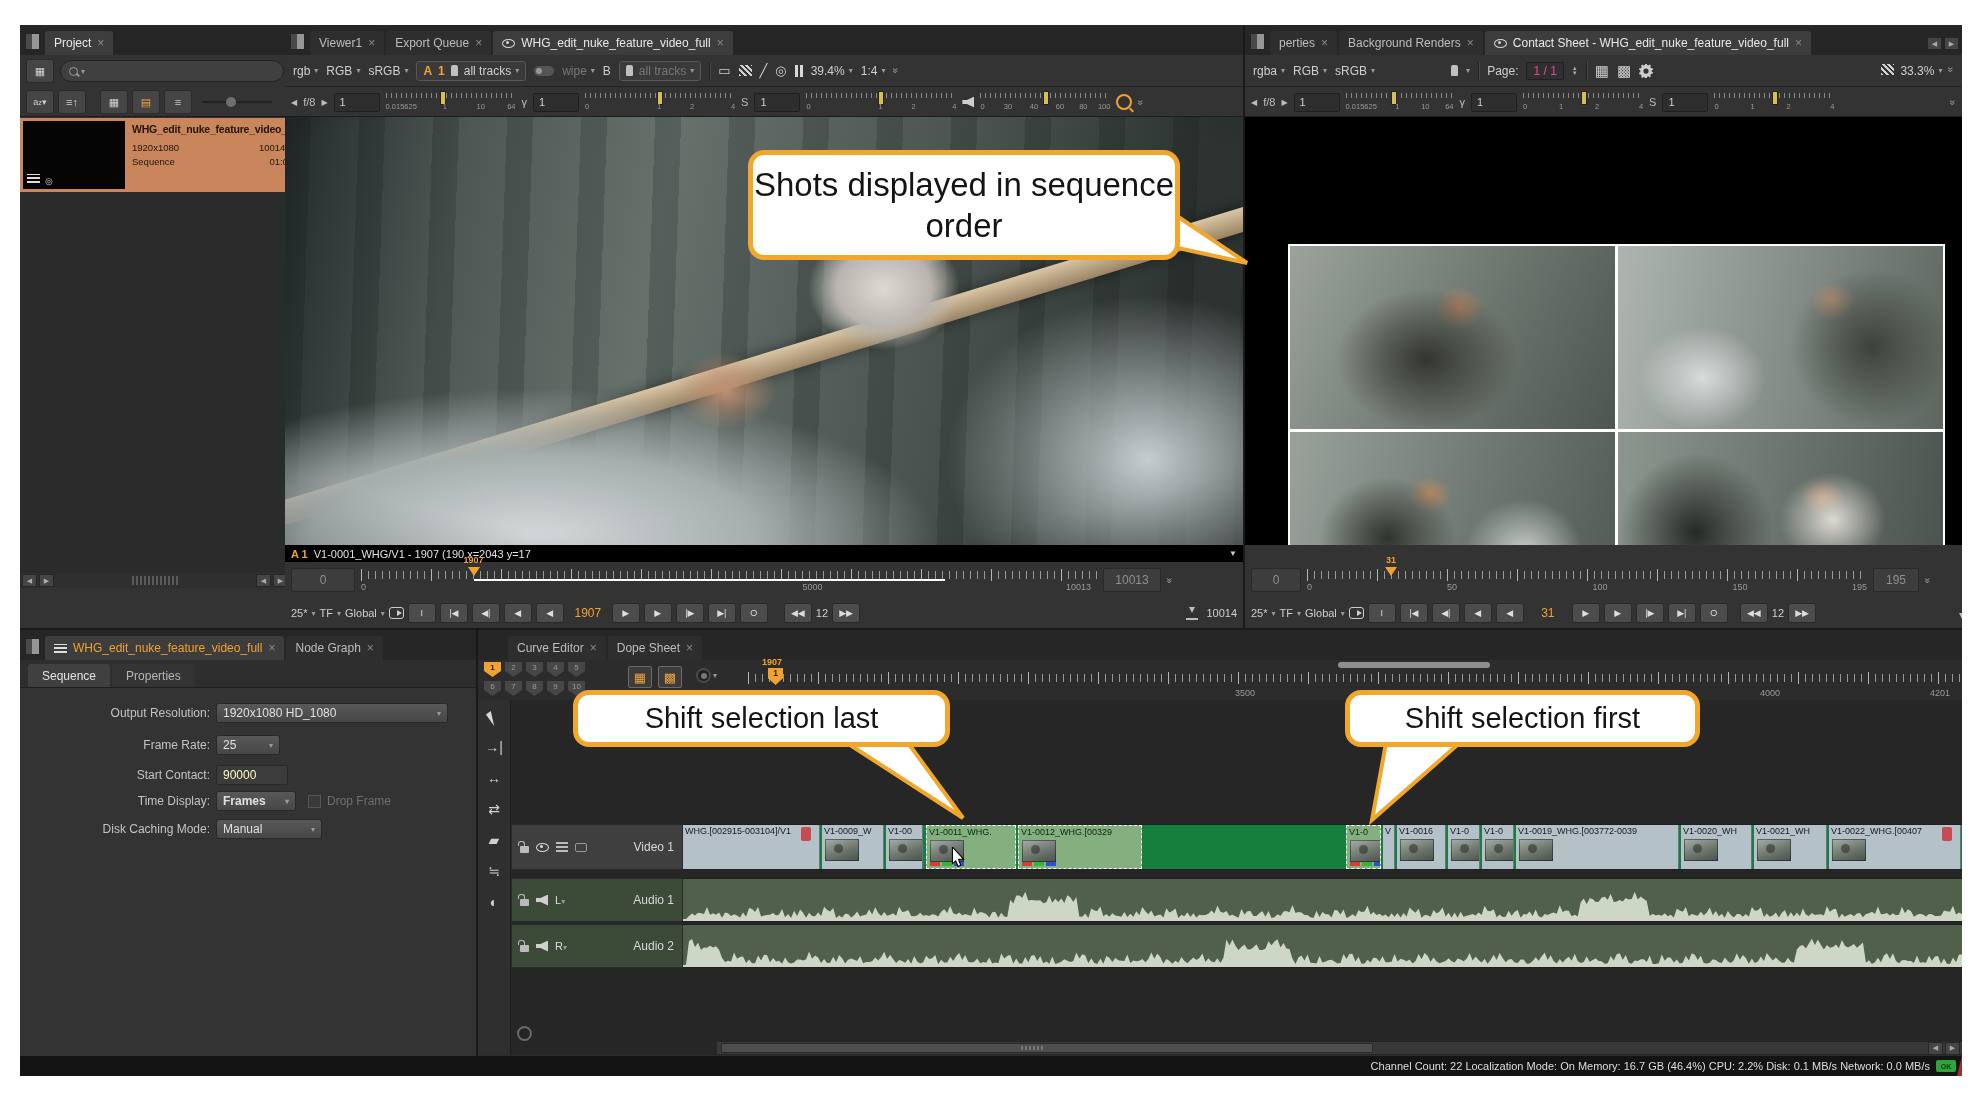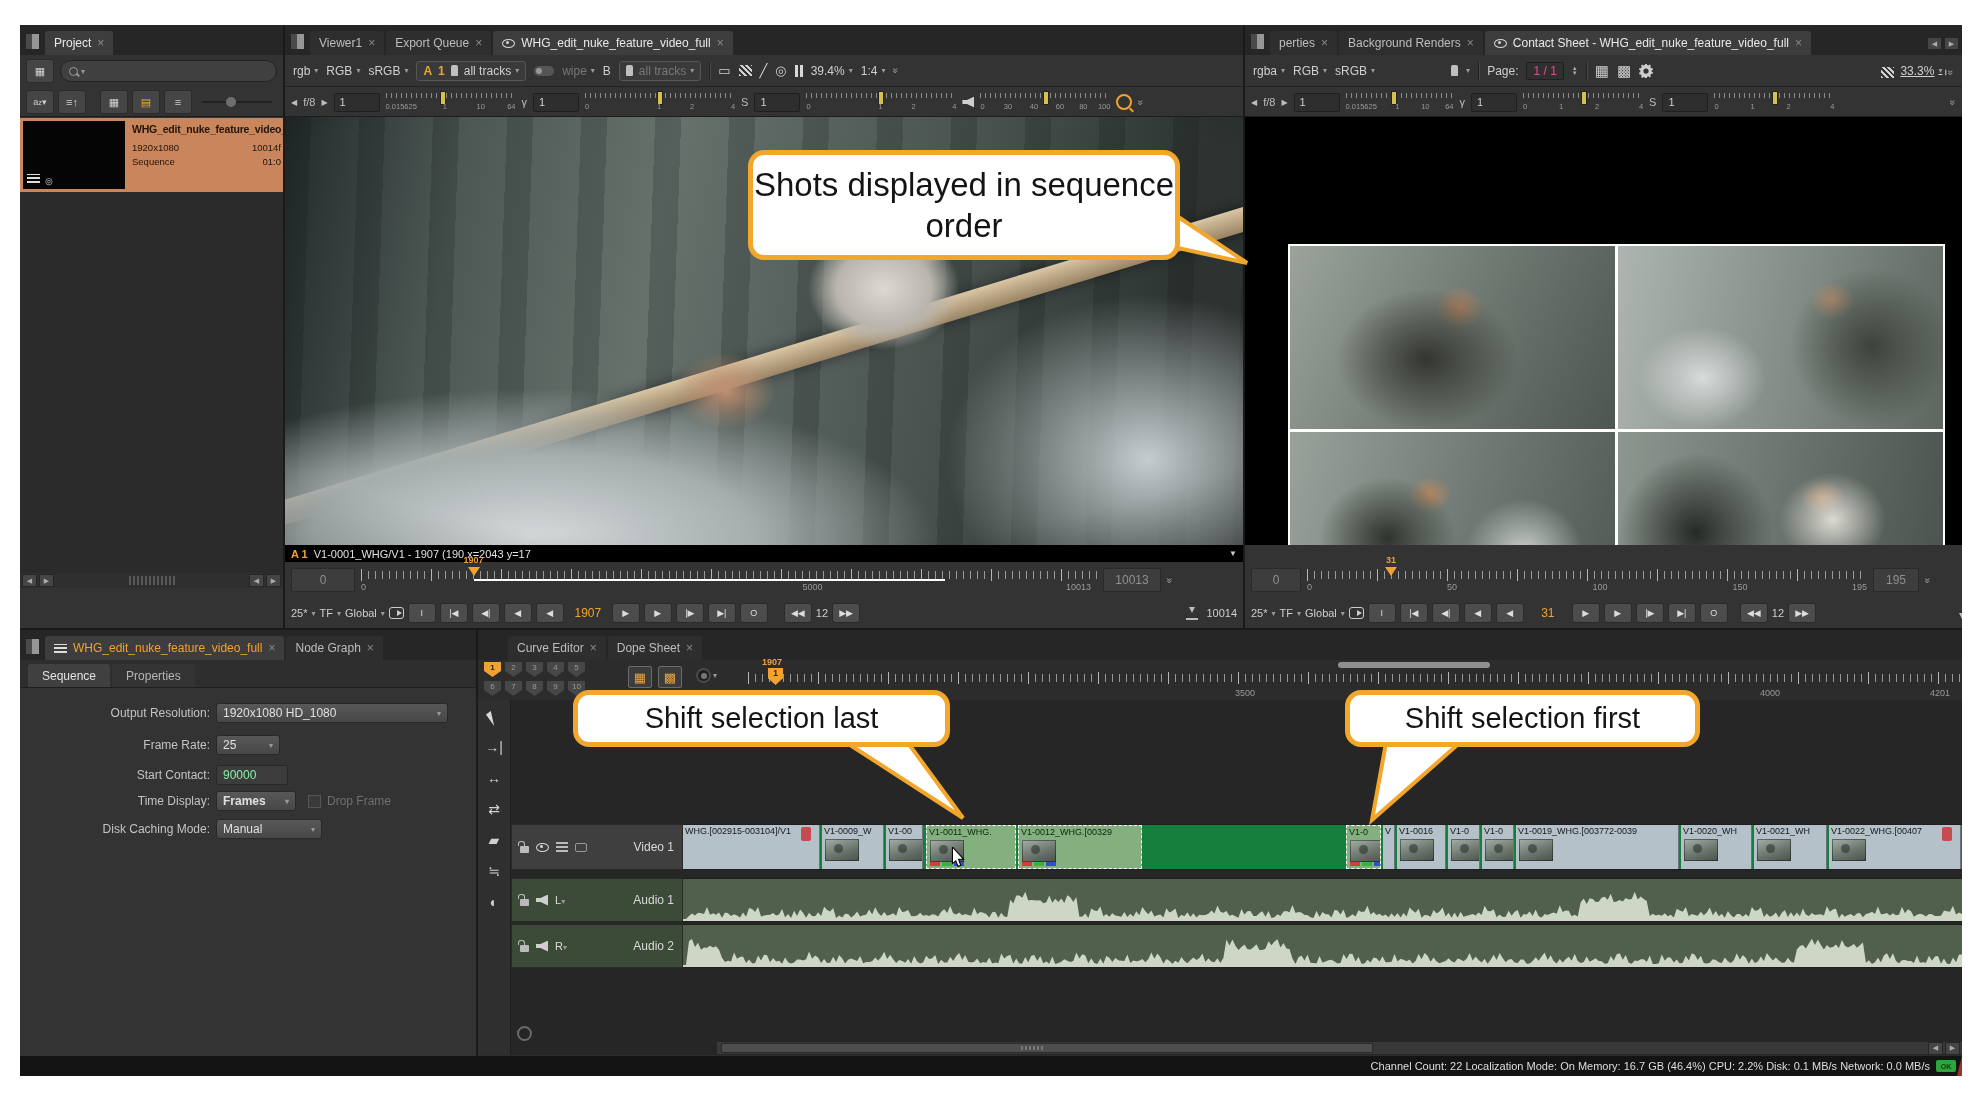--- a/index.html
+++ b/index.html
@@ -1,19 +1,19 @@
 <!DOCTYPE html>
 <html><head>
 <meta charset="utf-8">
 <style>
   html,body{margin:0;padding:0;background:#fff;}
   .stage{position:relative;width:1982px;height:1104px;background:#ffffff;font-family:"Liberation Sans",sans-serif;overflow:hidden;}
   .win{position:absolute;left:20px;top:25px;width:1942px;height:1051px;background:#1a1a1a;}
   .panel{position:absolute;background:#333;overflow:hidden;}
-  .project{left:0;top:0;width:263px;height:603px;}
+  .project{left:0;top:0;width:263px;height:603px;padding-left:7px;}
   .viewer{left:265px;top:0;width:958px;height:603px;}
   .contact{left:1225px;top:0;width:717px;height:603px;}
   .seqpanel{left:0;top:605px;width:456px;height:426px;}
   .tlpanel{left:458px;top:605px;width:1484px;height:426px;background:#2c2c2c;}
   .statusbar{left:0;top:1031px;width:1942px;height:20px;background:#141414;display:flex;align-items:center;justify-content:flex-end;gap:6px;padding-right:6px;box-sizing:border-box;}
 
   
   .tabbar{position:absolute;left:0;top:0;right:0;height:30px;background:#262626;display:flex;align-items:flex-end;gap:2px;padding-left:4px;box-sizing:border-box;}
   .paneicon{width:13px;height:15px;margin:0 4px 6px 2px;background:linear-gradient(90deg,#4a4a4a 0 6px,#969696 6px);flex:none;}
   .tab{height:24px;display:flex;align-items:center;gap:6px;padding:0 9px;background:#2e2e2e;color:#bdbdbd;font-size:12px;border-radius:3px 3px 0 0;white-space:nowrap;}
@@ -104,21 +104,21 @@
   .dots{width:46px;height:9px;background:repeating-linear-gradient(90deg,#5a5a5a 0 2px,transparent 2px 4px);}
 
   
   .subtabs{position:absolute;left:0;top:30px;right:0;height:28px;background:#2e2e2e;display:flex;align-items:flex-end;gap:2px;padding-left:8px;box-sizing:border-box;border-bottom:1px solid #1f1f1f;}
   .subtab{height:23px;padding:0 14px;display:flex;align-items:center;font-size:12px;border-radius:3px 3px 0 0;background:#343434;color:#b5b5b5;}
   .subtab.active{background:#404040;color:#e2e2e2;}
   .seqform{position:absolute;left:0;top:58px;right:0;bottom:0;background:#333;}
   .frow{position:absolute;left:0;right:0;height:22px;display:flex;align-items:center;}
   .flabel{width:196px;text-align:right;font-size:12px;color:#c3c3c3;flex:none;padding-right:6px;box-sizing:border-box;}
   .formdd{height:20px;background:linear-gradient(#585858,#474747);border:1px solid #282828;border-radius:3px;display:flex;align-items:center;justify-content:space-between;padding:0 6px;color:#e0e0e0;font-size:12px;box-sizing:border-box;}
-  .formbox{height:20px;background:#3c3c3c;border:1px solid #282828;border-radius:2px;display:flex;align-items:center;padding:0 6px;color:#86efac;font-size:12px;box-sizing:border-box;}
+  .formbox{height:20px;background:#3c3c3c;border:1px solid #282828;border-radius:2px;display:flex;align-items:center;padding:0 6px;color:#fef9c3;font-size:12px;box-sizing:border-box;}
   .cbox{width:11px;height:11px;background:#3a3a3a;border:1px solid #555;margin-left:12px;}
   .cblab{font-size:12px;color:#6f6f6f;margin-left:6px;}
   .seqico{width:13px;height:9px;background:repeating-linear-gradient(0deg,#ddd 0 2px,transparent 2px 4px);position:relative;}
 
   
   .tl-tools{position:absolute;left:0;top:30px;right:0;height:40px;background:#2c2c2c;}
   .mark{width:17px;height:15px;clip-path:polygon(0 0,100% 0,100% 60%,50% 100%,0 60%);background:#474747;color:#9a9a9a;font-size:8px;display:flex;align-items:flex-start;justify-content:center;padding-top:1px;box-sizing:border-box;}
   .mark.on{background:#f0a330;color:#332200;font-weight:bold;}
   .tlgridbtn{width:22px;height:20px;border:1px solid #6b6b6b;background:#3c3c3c;border-radius:2px;color:#e8a33d;font-size:13px;display:flex;align-items:center;justify-content:center;}
   .i-target{width:15px;height:15px;border-radius:50%;background:#1f1f1f;border:2px solid #4a4a4a;position:relative;box-sizing:border-box;}
@@ -473,21 +473,21 @@
       <span class="spin">
             <span>▲</span>
             <span>▼</span>
           </span>
       <span class="sep"></span>
       <span class="icn" style="font-size:15px;">▦</span>
       <span class="icn" style="font-size:15px;">▩</span>
       <svg class="gearsvg" viewBox="0 0 16 16">
             <path d="M8 5a3 3 0 100 6 3 3 0 000-6zm6.5 3.8l1.5.6-.6 2-1.6-.2a6 6 0 01-.9 1.5l.8 1.4-1.7 1.2-1.1-1.2a6 6 0 01-1.7.6L9 17H7l-.2-1.6a6 6 0 01-1.7-.6L4 16l-1.7-1.2.8-1.4a6 6 0 01-.9-1.5l-1.6.2-.6-2 1.5-.6V7.2L0 6.6l.6-2 1.6.2a6 6 0 01.9-1.5L2.3 2 4 .6l1.1 1.2a6 6 0 011.7-.6L7 -.4h2l.2 1.6c.6.1 1.2.3 1.7.6L12 .6 13.7 2l-.8 1.3c.4.5.7 1 .9 1.5l1.6-.2.6 2-1.5.6v1.6z"></path>
           </svg>
-      <span style="margin-left:auto;display:flex;align-items:flex-end;gap:6px;text-decoration:underline;">
+      <span style="margin-left:auto;display:flex;align-items:flex-start;gap:6px;">
         <span class="hatch"></span>
         <div class="dd">
               <span>33.3%</span>
               <span class="caret">▾</span>
             </div>
         <span class="chev">»</span>
       </span>
     </div>
     <div class="gainrow">
       <span style="font-size:8px;">◀</span>

